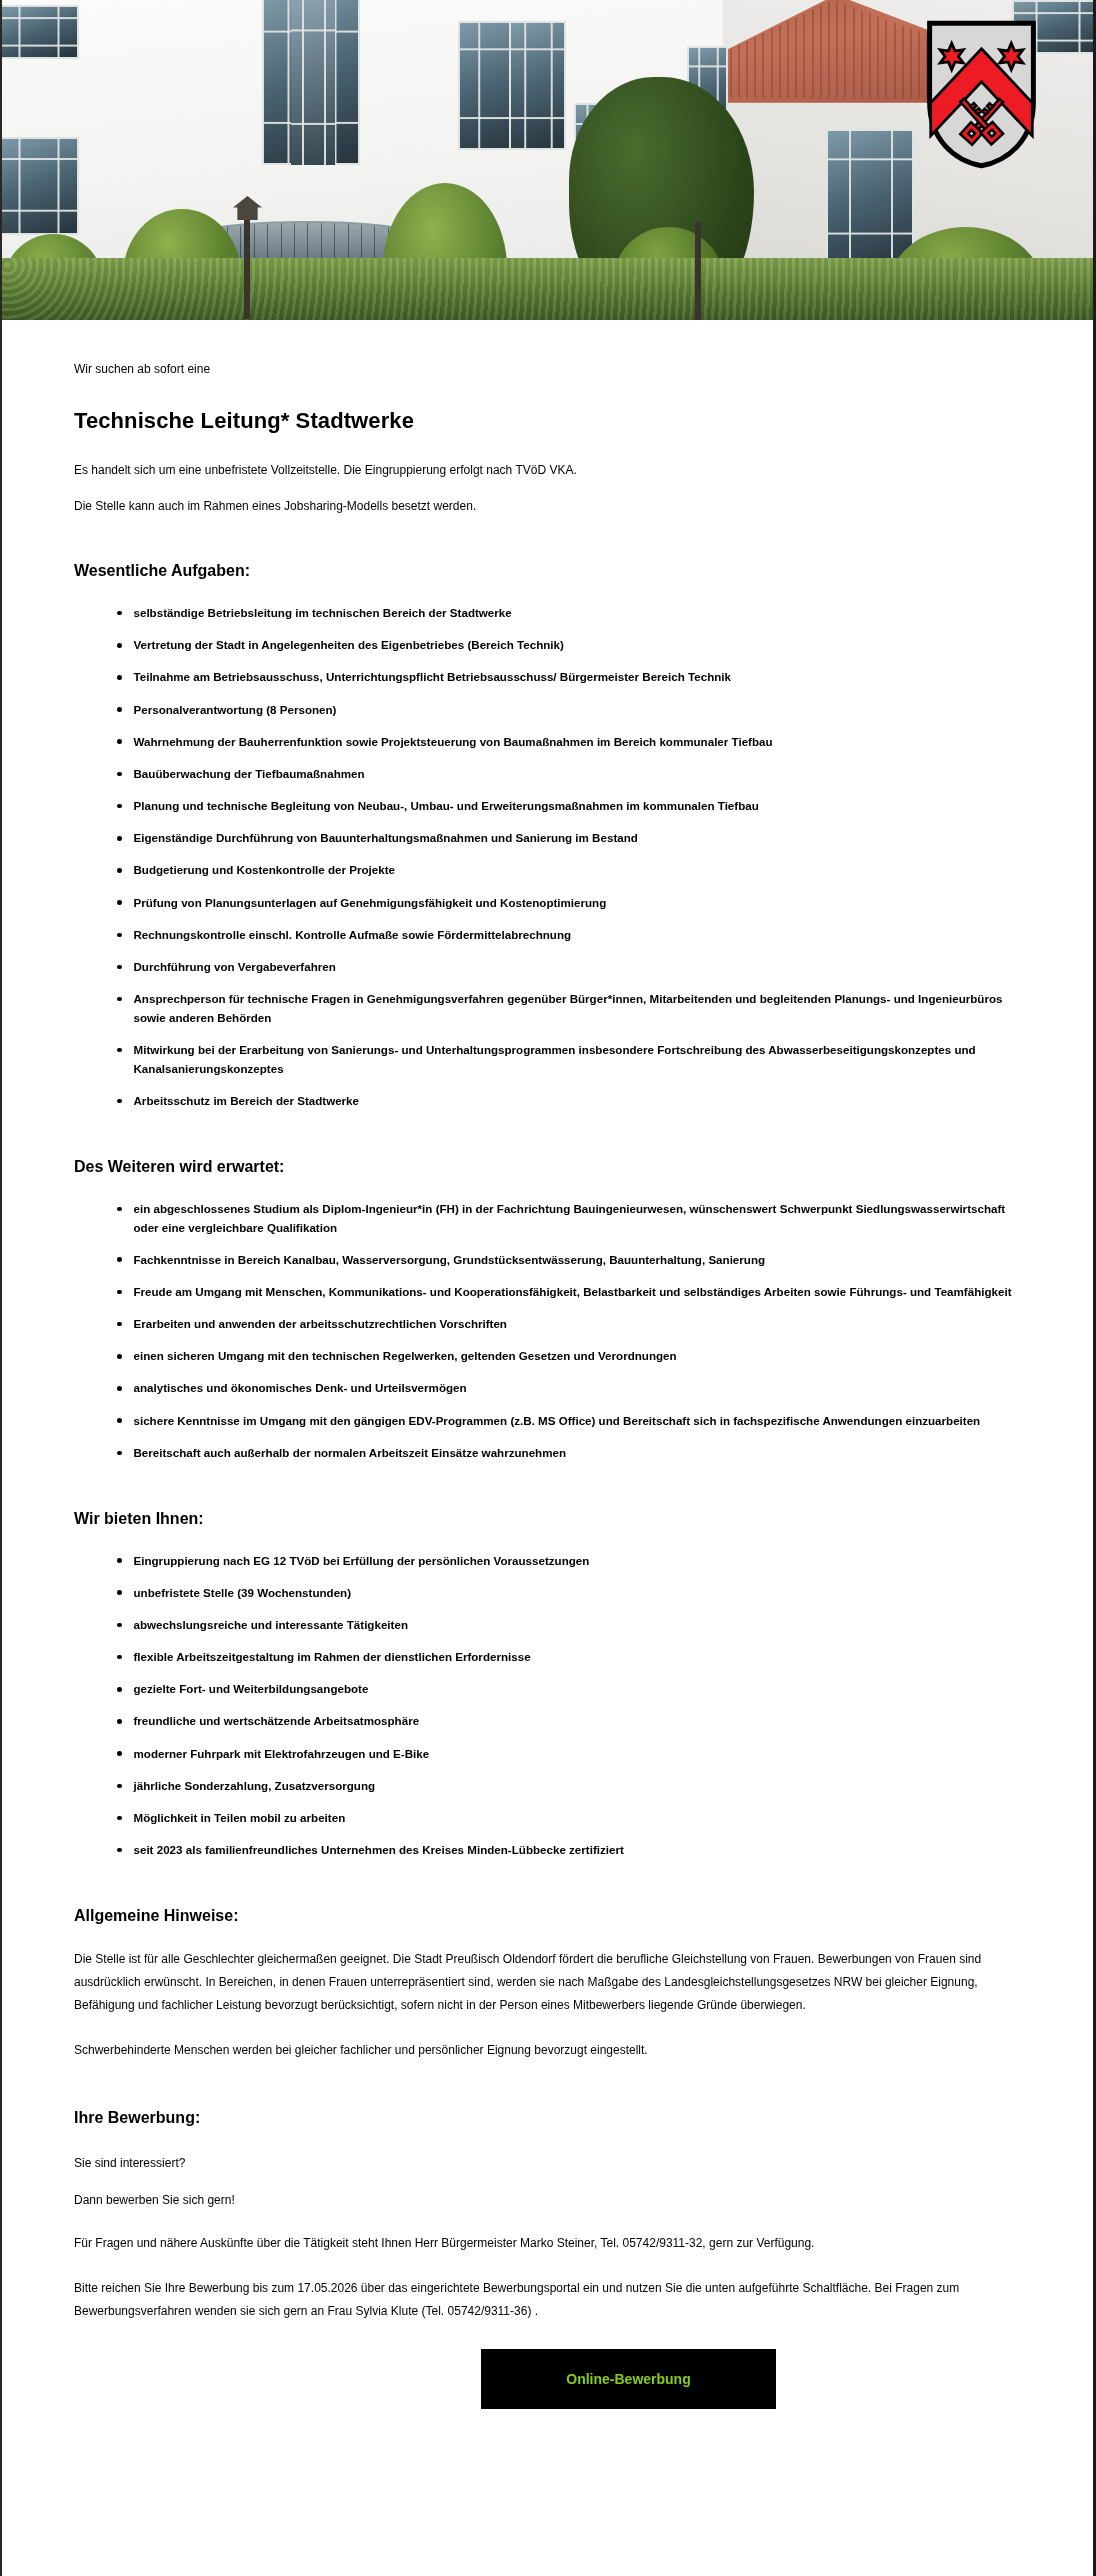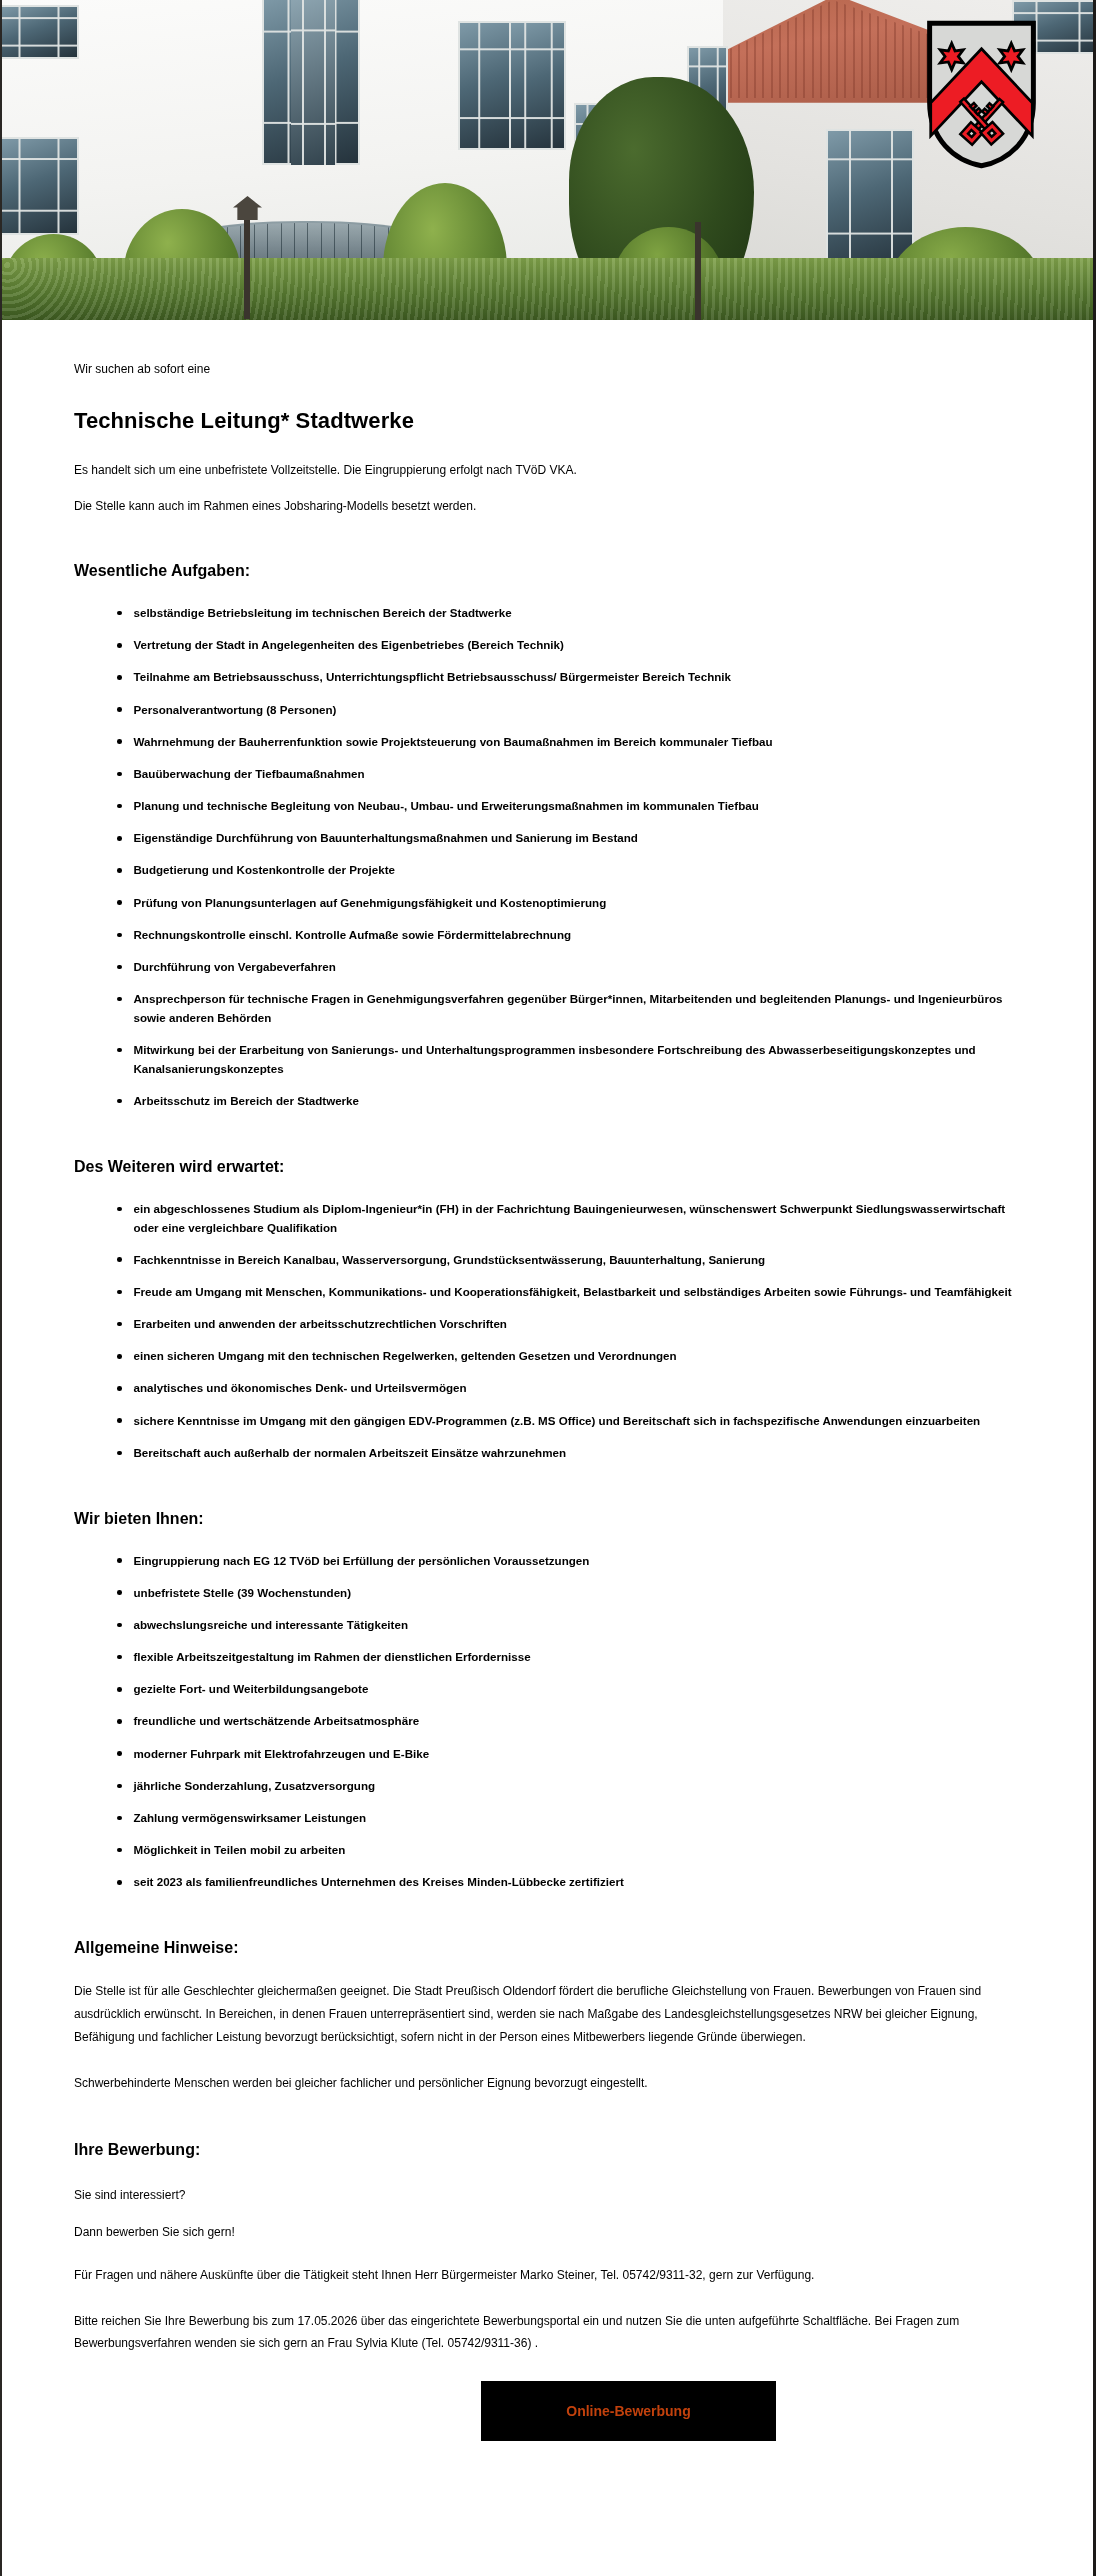--- a/index.html
+++ b/index.html
@@ -169,21 +169,21 @@
   }
   .cta-wrap {
     margin: 9.3px 0 0 0;
     padding-left: 335px;
     height: 88px;
     position: relative;
   }
   .cta-button {
     display: inline-block;
     background: #000000;
-    color: #c2410c;
+    color: #84cc16;
     font-size: 14px;
     font-weight: bold;
     text-align: center;
     width: 295px;
     line-height: 60px;
     height: 60px;
     cursor: pointer;
     position: absolute;
     left: 407px;
     top: 16.5px;
@@ -300,21 +300,20 @@
     <h2 class="section-h">Wir bieten Ihnen:</h2>
     <ul class="bullets">
       <li>Eingruppierung nach EG 12 TVöD bei Erfüllung der persönlichen Voraussetzungen</li>
       <li>unbefristete Stelle (39 Wochenstunden)</li>
       <li>abwechslungsreiche und interessante Tätigkeiten</li>
       <li>flexible Arbeitszeitgestaltung im Rahmen der dienstlichen Erfordernisse</li>
       <li>gezielte Fort- und Weiterbildungsangebote</li>
       <li>freundliche und wertschätzende Arbeitsatmosphäre</li>
       <li>moderner Fuhrpark mit Elektrofahrzeugen und E-Bike</li>
       <li>jährliche Sonderzahlung, Zusatzversorgung</li>
-      <li>Zahlung vermögenswirksamer Leistungen</li>
       <li>Möglichkeit in Teilen mobil zu arbeiten</li>
       <li>seit 2023 als familienfreundliches Unternehmen des Kreises Minden-Lübbecke zertifiziert</li>
     </ul>
 
     <h2 class="section-h">Allgemeine Hinweise:</h2>
     <p class="para block">Die Stelle ist für alle Geschlechter gleichermaßen geeignet. Die Stadt Preußisch Oldendorf fördert die berufliche Gleichstellung von Frauen. Bewerbungen von Frauen sind ausdrücklich erwünscht. In Bereichen, in denen Frauen unterrepräsentiert sind, werden sie nach Maßgabe des Landesgleichstellungsgesetzes NRW bei gleicher Eignung, Befähigung und fachlicher Leistung bevorzugt berücksichtigt, sofern nicht in der Person eines Mitbewerbers liegende Gründe überwiegen.</p>
     <p class="para block">Schwerbehinderte Menschen werden bei gleicher fachlicher und persönlicher Eignung bevorzugt eingestellt.</p>
 
     <h2 class="section-h">Ihre Bewerbung:</h2>
     <p class="para">Sie sind interessiert?</p>

